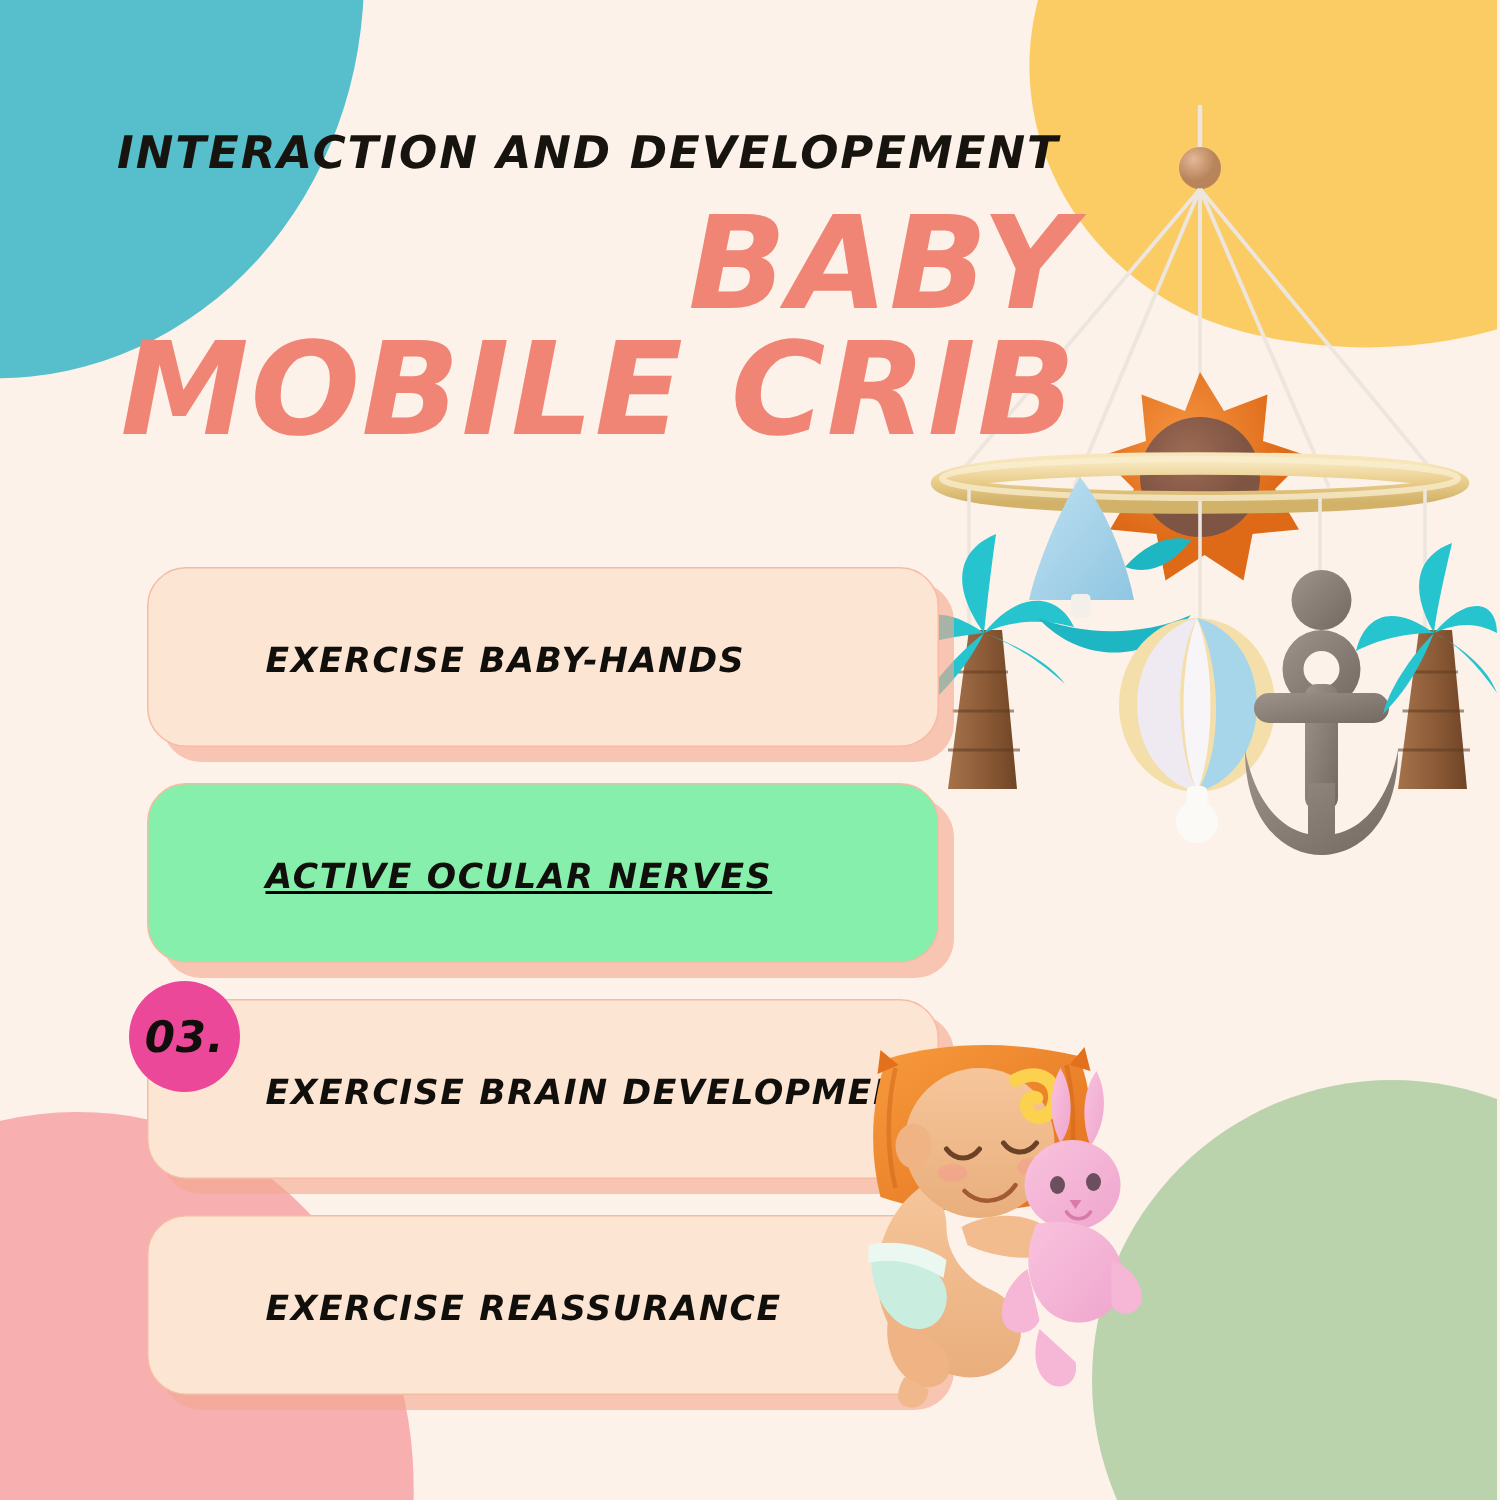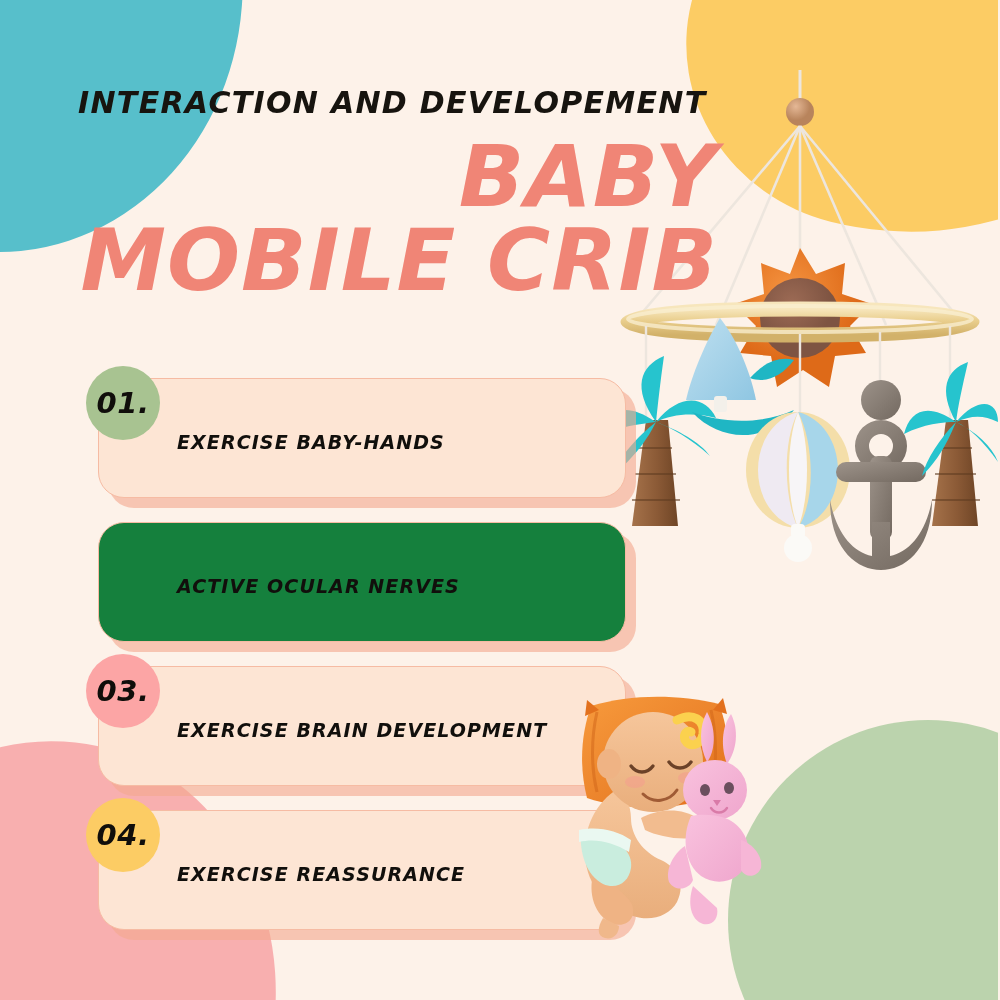--- a/index.html
+++ b/index.html
@@ -116,21 +116,21 @@
     border: 1.5px solid #F6BBA3;
     border-radius: 26px;
     display: flex;
     align-items: center;
   }
 
   .card-label {
     padding-left: 78px;
     padding-right: 16px;
     font-family: "DejaVu Sans", sans-serif;
-    font-size: 19px;
+    font-size: 23px;
     font-weight: 700;
     font-style: italic;
     letter-spacing: 1.1px;
     color: #110F0C;
     line-height: 1.1;
     white-space: nowrap;
     transform: translateY(4px);
   }
 
   .badge {
@@ -306,44 +306,42 @@
     <div id="main-title" style="color: rgb(240, 133, 118); text-align: right;">BABY MOBILE CRIB</div>
   </div>
 
   <div id="cards">
 
     <div class="card-row">
       <div class="card-shadow" style="background: rgb(244, 169, 143);"></div>
       <div class="card-body" style="background: rgb(253, 229, 212); border-color: rgb(246, 187, 163);">
         <div class="card-label">EXERCISE BABY-HANDS</div>
       </div>
-      <div class="badge" id="badge-1" style="background: rgb(168, 195, 145);">01.</div>
     </div>
 
     <div class="card-row">
       <div class="card-shadow" style="background: rgb(244, 169, 143);"></div>
-      <div class="card-body" style="background: #15803d; border-color: rgb(246, 187, 163);">
+      <div class="card-body" style="background: #86efac; border-color: rgb(246, 187, 163); text-decoration: underline;">
         <div class="card-label">ACTIVE OCULAR NERVES</div>
       </div>
     </div>
 
     <div class="card-row">
       <div class="card-shadow" style="background: rgb(244, 169, 143);"></div>
       <div class="card-body" style="background: rgb(253, 229, 212); border-color: rgb(246, 187, 163);">
         <div class="card-label">EXERCISE BRAIN DEVELOPMENT</div>
       </div>
-      <div class="badge" id="badge-3" style="background: #fca5a5;">03.</div>
+      <div class="badge" id="badge-3" style="background: #ec4899;">03.</div>
     </div>
 
     <div class="card-row">
       <div class="card-shadow" style="background: rgb(244, 169, 143);"></div>
       <div class="card-body" style="background: rgb(253, 229, 212); border-color: rgb(246, 187, 163);">
         <div class="card-label">EXERCISE REASSURANCE</div>
       </div>
-      <div class="badge" id="badge-4" style="background: rgb(252, 204, 100);">04.</div>
     </div>
   </div>
 
   <svg id="baby-illustration" viewBox="0 0 260 250">
     <defs>
       <linearGradient id="pillowG" x1="0" y1="0" x2="1" y2="1">
         <stop offset="0%" stop-color="#F79A3C"></stop>
         <stop offset="100%" stop-color="#E2701D"></stop>
       </linearGradient>
       <linearGradient id="skinG" x1="0" y1="0" x2="0" y2="1">

